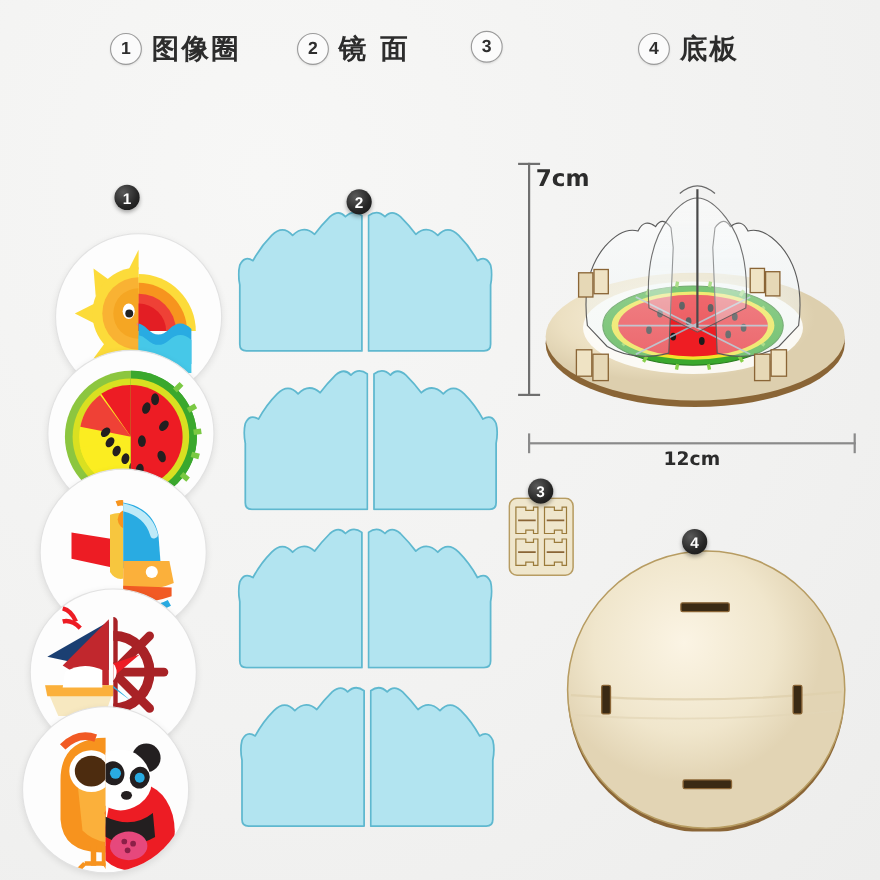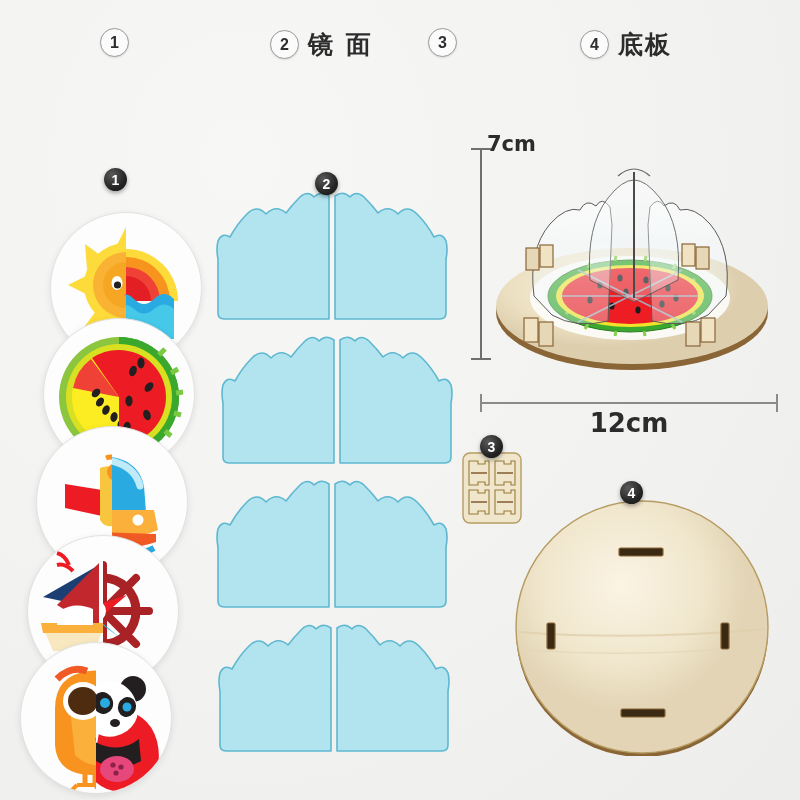--- a/index.html
+++ b/index.html
@@ -54,42 +54,43 @@
   .mleft{left:0;}
   .mright{left:118px;}
   .mshape{width:100%;height:100%;display:block;}
   
   .assembly{position:absolute;left:470px;top:120px;width:320px;height:290px;}
   
   .dimv{position:absolute;left:480px;top:148px;width:2px;height:212px;background:#6f6f6f;}
   .dimv::before,.dimv::after{content:"";position:absolute;left:-9px;width:20px;height:2px;background:#6f6f6f;}
   .dimv::before{top:0;}
   .dimv::after{bottom:0;}
-  .dimvlabel{position:absolute;left:487px;top:132px;font-size:21px;font-weight:bold;color:#2c2c2c;
+  .dimvlabel{position:absolute;left:487px;top:150px;font-size:21px;font-weight:bold;color:#2c2c2c;
              font-family:"DejaVu Sans","Liberation Sans",sans-serif;}
   .dimh{position:absolute;left:480px;top:402px;width:298px;height:2px;background:#8a8a8a;}
   .dimh::before,.dimh::after{content:"";position:absolute;top:-8px;width:2px;height:18px;background:#8a8a8a;}
   .dimh::before{left:0;}
   .dimh::after{right:0;}
   .dimhlabel{position:absolute;left:480px;top:408px;width:298px;text-align:center;
-             font-size:26px;font-weight:bold;color:#2c2c2c;
+             font-size:17px;font-weight:bold;color:#2c2c2c;
              font-family:"DejaVu Sans","Liberation Sans",sans-serif;}
   
   .slotboard{position:absolute;left:462px;top:452px;width:60px;height:72px;}
   
   .baseboard{position:absolute;left:513px;top:498px;width:258px;height:258px;}
 </style>
 </head>
 <body>
 
 <div id="stage">
 
   <div class="header">
     <div class="hitem" style="left:100px;top:6px;">
       <div class="hbadge">1</div>
+      <div class="hlabel">图像圈</div>
     </div>
     <div class="hitem" style="left:270px;top:6px;">
       <div class="hbadge">2</div>
       <div class="hlabel">镜 面</div>
     </div>
     <div class="hitem" style="left:428px;top:6px;">
       <div class="hbadge">3</div>
     </div>
     <div class="hitem" style="left:580px;top:6px;">
       <div class="hbadge">4</div>

